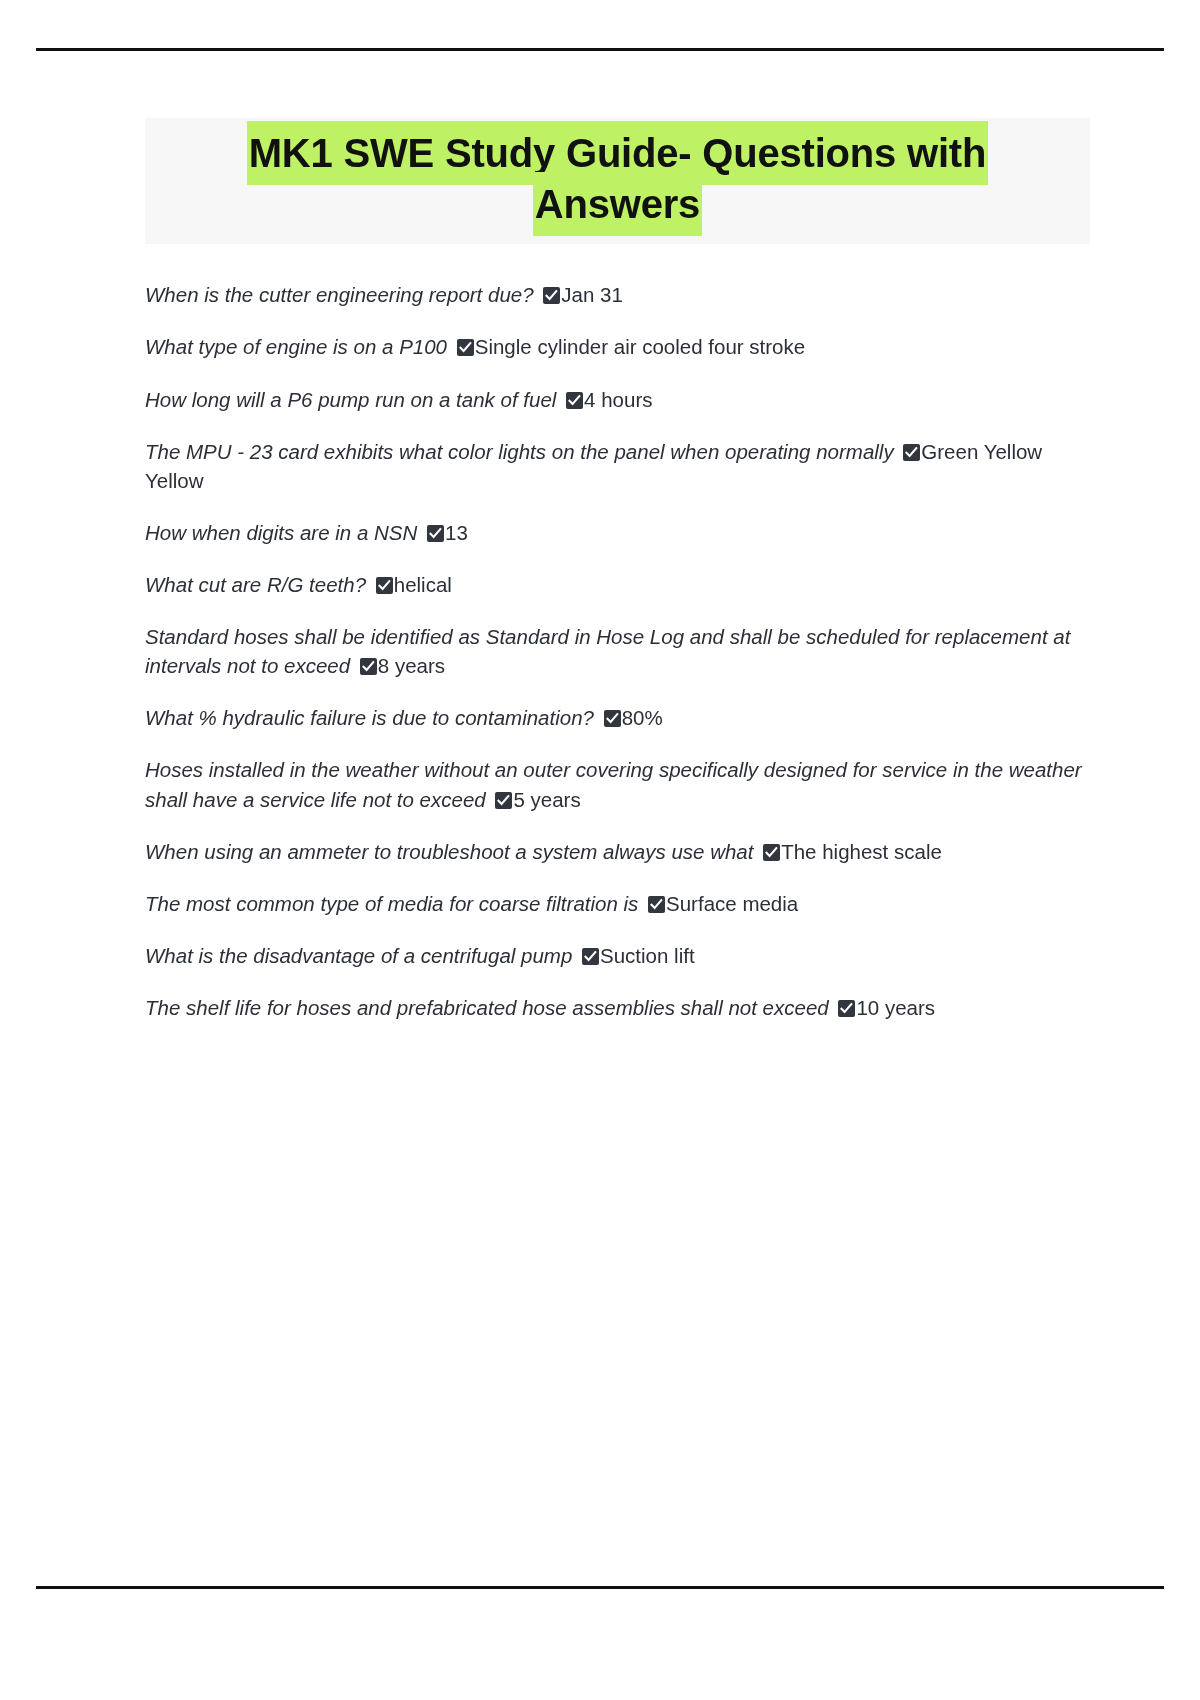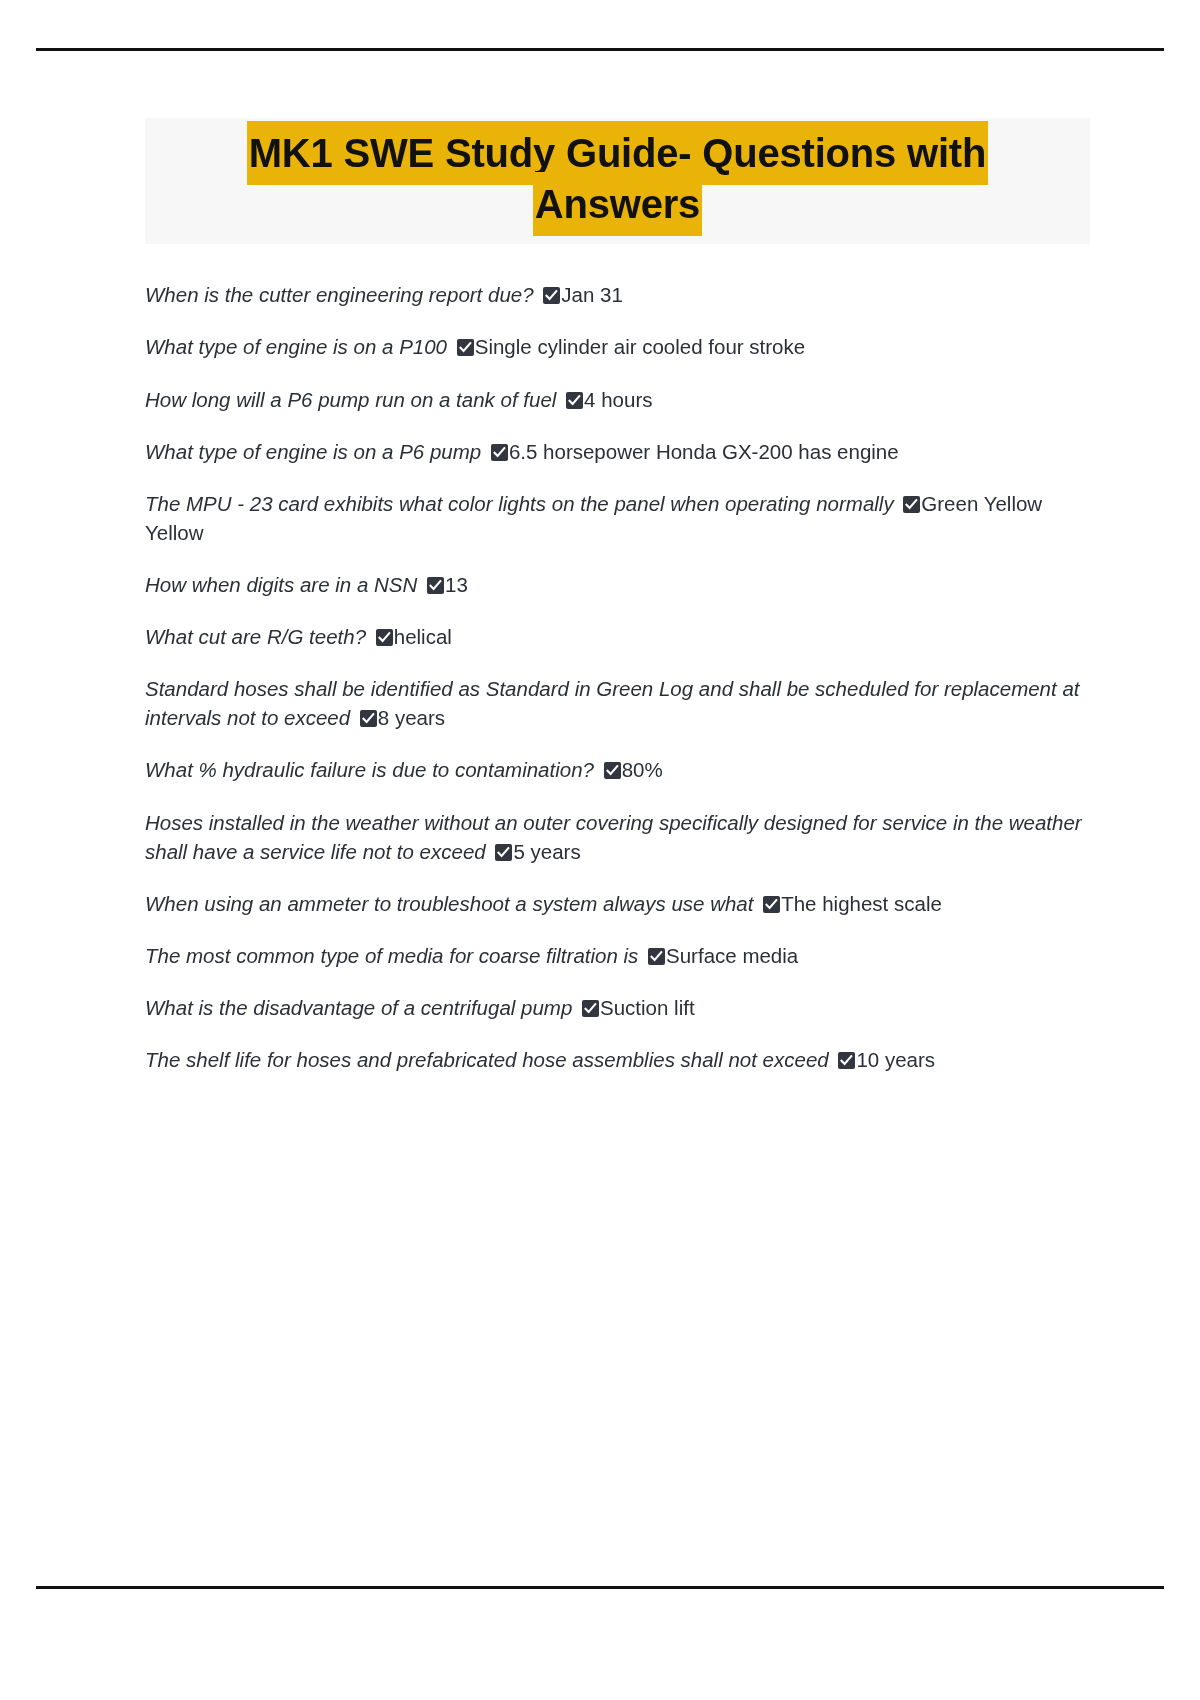--- a/index.html
+++ b/index.html
@@ -42,21 +42,21 @@
     text-align: center;
   }
   .title-line {
     font-size: 40px;
     font-weight: bold;
     color: #111111;
     line-height: 1.28;
     letter-spacing: -0.2px;
   }
   .hl {
-    background: #eab308;
+    background: #bef264;
     padding: 10px 2px;
     margin-top: 28px;
   }
 
   .qa-list {
     margin-top: 36px;
   }
   .qa {
     font-size: 20.5px;
     color: #2b2f38;
@@ -110,33 +110,30 @@
     <div class="qa-list">
         <div class="qa"><span class="q">When is the cutter engineering report due?</span> <span class="check"><svg width="13" height="13" viewBox="0 0 13 13" aria-hidden="true">
               <path d="M1.5 6.8 L4.6 10 L11.3 2.2" fill="none" stroke="#ffffff" stroke-width="2.1" stroke-linecap="square"></path>
             </svg></span><span class="a">Jan 31</span></div>
         <div class="qa"><span class="q">What type of engine is on a P100</span> <span class="check"><svg width="13" height="13" viewBox="0 0 13 13" aria-hidden="true">
               <path d="M1.5 6.8 L4.6 10 L11.3 2.2" fill="none" stroke="#ffffff" stroke-width="2.1" stroke-linecap="square"></path>
             </svg></span><span class="a">Single cylinder air cooled four stroke</span></div>
         <div class="qa"><span class="q">How long will a P6 pump run on a tank of fuel</span> <span class="check"><svg width="13" height="13" viewBox="0 0 13 13" aria-hidden="true">
               <path d="M1.5 6.8 L4.6 10 L11.3 2.2" fill="none" stroke="#ffffff" stroke-width="2.1" stroke-linecap="square"></path>
             </svg></span><span class="a">4 hours</span></div>
-        <div class="qa"><span class="q">What type of engine is on a P6 pump</span> <span class="check"><svg width="13" height="13" viewBox="0 0 13 13" aria-hidden="true">
-              <path d="M1.5 6.8 L4.6 10 L11.3 2.2" fill="none" stroke="#ffffff" stroke-width="2.1" stroke-linecap="square"></path>
-            </svg></span><span class="a">6.5 horsepower Honda GX-200 has engine</span></div>
         <div class="qa"><span class="q">The MPU - 23 card exhibits what color lights on the panel when operating normally</span> <span class="check"><svg width="13" height="13" viewBox="0 0 13 13" aria-hidden="true">
               <path d="M1.5 6.8 L4.6 10 L11.3 2.2" fill="none" stroke="#ffffff" stroke-width="2.1" stroke-linecap="square"></path>
             </svg></span><span class="a">Green Yellow Yellow</span></div>
         <div class="qa"><span class="q">How when digits are in a NSN</span> <span class="check"><svg width="13" height="13" viewBox="0 0 13 13" aria-hidden="true">
               <path d="M1.5 6.8 L4.6 10 L11.3 2.2" fill="none" stroke="#ffffff" stroke-width="2.1" stroke-linecap="square"></path>
             </svg></span><span class="a">13</span></div>
         <div class="qa"><span class="q">What cut are R/G teeth?</span> <span class="check"><svg width="13" height="13" viewBox="0 0 13 13" aria-hidden="true">
               <path d="M1.5 6.8 L4.6 10 L11.3 2.2" fill="none" stroke="#ffffff" stroke-width="2.1" stroke-linecap="square"></path>
             </svg></span><span class="a">helical</span></div>
-        <div class="qa"><span class="q">Standard hoses shall be identified as Standard in Green Log and shall be scheduled for replacement at intervals not to exceed</span> <span class="check"><svg width="13" height="13" viewBox="0 0 13 13" aria-hidden="true">
+        <div class="qa"><span class="q">Standard hoses shall be identified as Standard in Hose Log and shall be scheduled for replacement at intervals not to exceed</span> <span class="check"><svg width="13" height="13" viewBox="0 0 13 13" aria-hidden="true">
               <path d="M1.5 6.8 L4.6 10 L11.3 2.2" fill="none" stroke="#ffffff" stroke-width="2.1" stroke-linecap="square"></path>
             </svg></span><span class="a">8 years</span></div>
         <div class="qa"><span class="q">What % hydraulic failure is due to contamination?</span> <span class="check"><svg width="13" height="13" viewBox="0 0 13 13" aria-hidden="true">
               <path d="M1.5 6.8 L4.6 10 L11.3 2.2" fill="none" stroke="#ffffff" stroke-width="2.1" stroke-linecap="square"></path>
             </svg></span><span class="a">80%</span></div>
         <div class="qa"><span class="q">Hoses installed in the weather without an outer covering specifically designed for service in the weather shall have a service life not to exceed</span> <span class="check"><svg width="13" height="13" viewBox="0 0 13 13" aria-hidden="true">
               <path d="M1.5 6.8 L4.6 10 L11.3 2.2" fill="none" stroke="#ffffff" stroke-width="2.1" stroke-linecap="square"></path>
             </svg></span><span class="a">5 years</span></div>
         <div class="qa"><span class="q">When using an ammeter to troubleshoot a system always use what</span> <span class="check"><svg width="13" height="13" viewBox="0 0 13 13" aria-hidden="true">
               <path d="M1.5 6.8 L4.6 10 L11.3 2.2" fill="none" stroke="#ffffff" stroke-width="2.1" stroke-linecap="square"></path>

